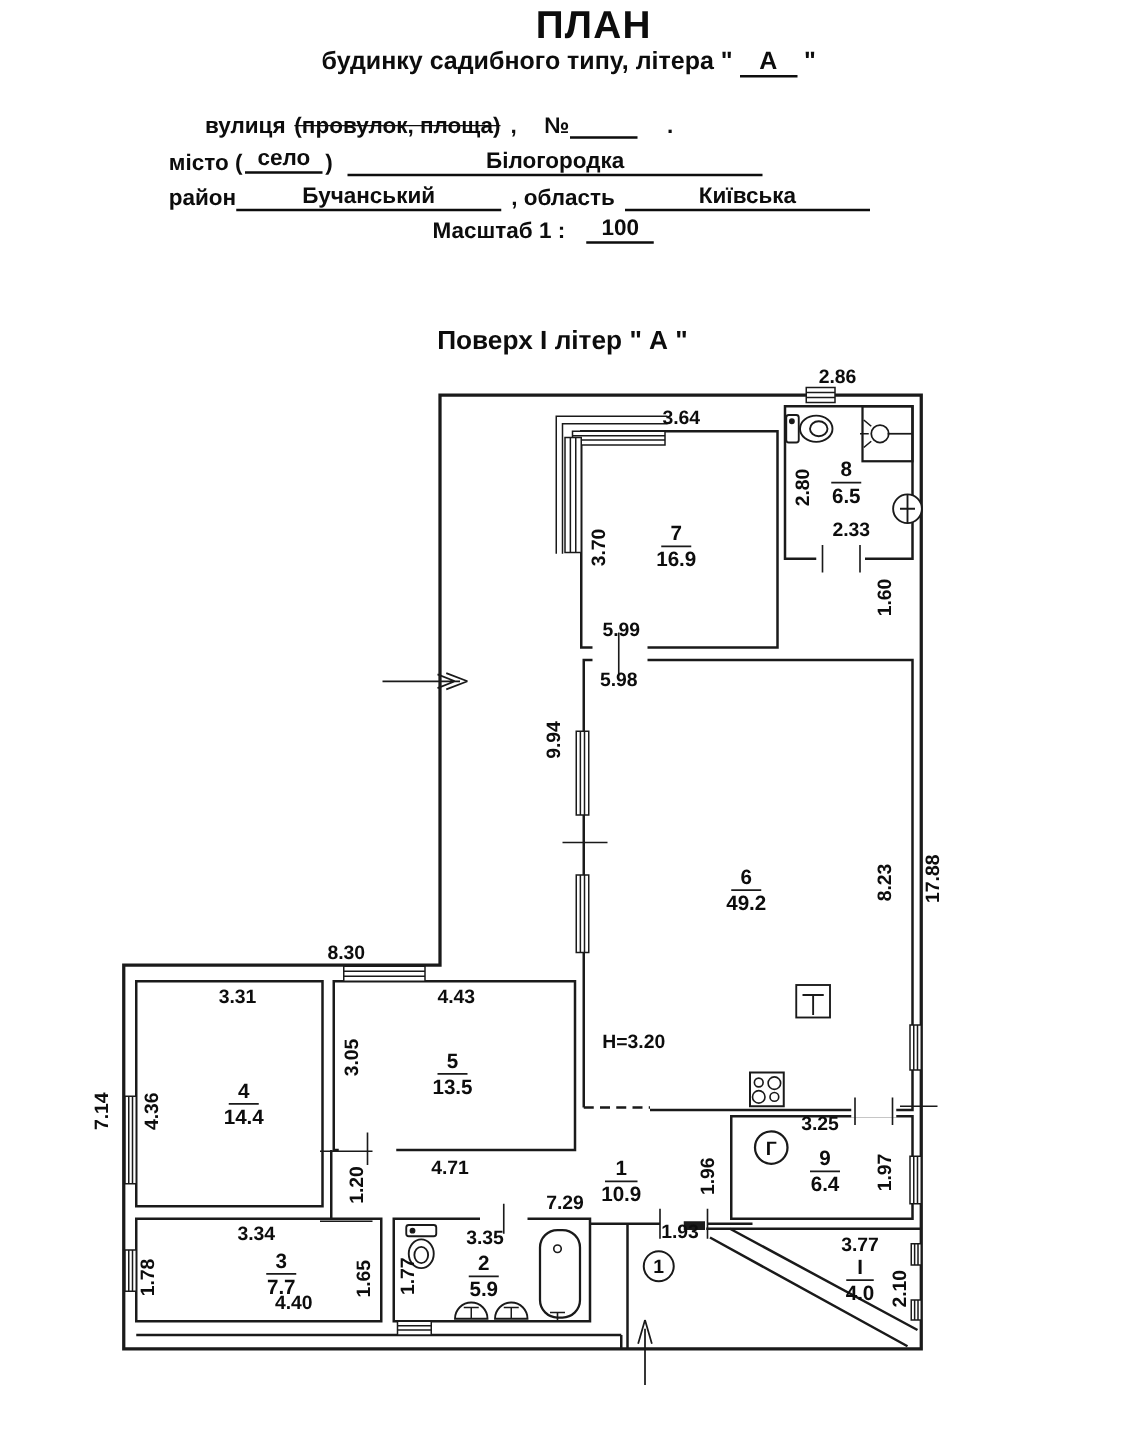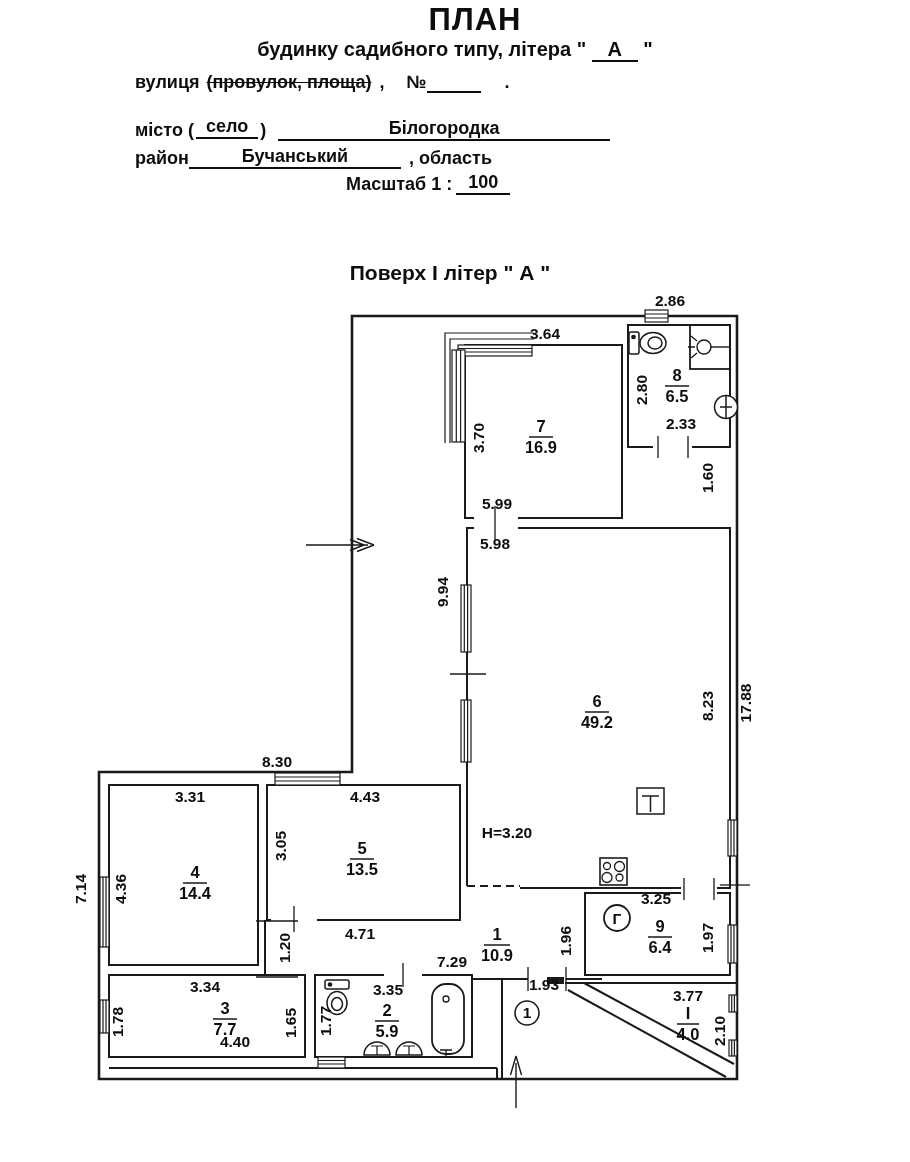--- a/index.html
+++ b/index.html
@@ -4,62 +4,63 @@
 <style>
   html,body{margin:0;padding:0;}
   body{width:910px;height:1162px;position:relative;background:#fff;overflow:hidden;
        font-family:"Liberation Sans",sans-serif;color:#0d0d0d;}
   .hdr{position:absolute;font-weight:bold;white-space:nowrap;}
   .center{left:0;width:910px;text-align:center;}
   .title{top:2px;font-size:31px;letter-spacing:1px;margin-left:20px;}
   .sub{top:38px;font-size:20px;}
   .row{position:absolute;left:135px;display:flex;align-items:flex-end;font-size:18px;font-weight:bold;white-space:nowrap;}
   .u{display:inline-block;border-bottom:2.2px solid #0d0d0d;text-align:center;line-height:21px;}
-  .struck{text-decoration:line-through;}
+  .struck{text-decoration:line-through;margin-top:18px;}
   .u-inline{border-bottom:2.2px solid #0d0d0d;padding:0 10px;}
   .floor{top:261px;left:10px;width:880px;text-align:center;font-size:21px;}
   svg{position:absolute;top:0;left:0;}
   svg text{font-family:"Liberation Sans",sans-serif;font-weight:bold;fill:#0d0d0d;font-size:15.5px;}
   svg text.rm{font-size:16.5px;}
 </style>
 </head>
 <body>
 
 <div class="hdr center title">ПЛАН</div>
 
 <div class="hdr center sub">
   <span>будинку садибного типу, літера "</span>
   <span class="u" style="width:46px;">А</span>
   <span>"</span>
 </div>
 
 <div class="row" style="top:72px;">
-  <span style="margin-right:7px;">вулиця</span>
+  <span style="margin-right:7px;margin-left:29px;">вулиця</span>
   <span class="struck">(провулок, площа)</span>
   <span style="margin:0 8px;">,</span>
   <span style="margin-left:14px;">№</span>
   <span class="u" style="width:54px;"></span>
   <span style="margin-left:24px;">.</span>
 </div>
 
 <div class="row" style="top:114px;">
   <span>місто (</span>
   <span class="u-inline" style="margin:2px 2px;">село</span>
   <span>)</span>
   <span class="u" style="width:332px;margin-left:12px;">Білогородка</span>
 </div>
 
 <div class="row" style="top:146px;">
   <span>район</span>
   <span class="u" style="width:212px;">Бучанський</span>
   <span style="margin:0 8px;">, область</span>
+  <span class="u" style="width:196px;">Київська</span>
 </div>
 
 <div class="row" style="top:172px;left:346px;">
-  <span style="margin-right:4px;">Масштаб  1 :</span>
+  <span style="margin-right:17px;">Масштаб  1 :</span>
   <span class="u" style="width:54px;">100</span>
 </div>
 
 <div class="hdr floor">Поверх  І  літер " А "</div>
 
 <svg width="910" height="1162" viewBox="0 0 910 1162">
   <g stroke="#1a1a1a" fill="none">
 
     <g stroke-width="2.6">
       <path d="M352,316 H737 V1079 H99 V772 H352 Z"></path>

